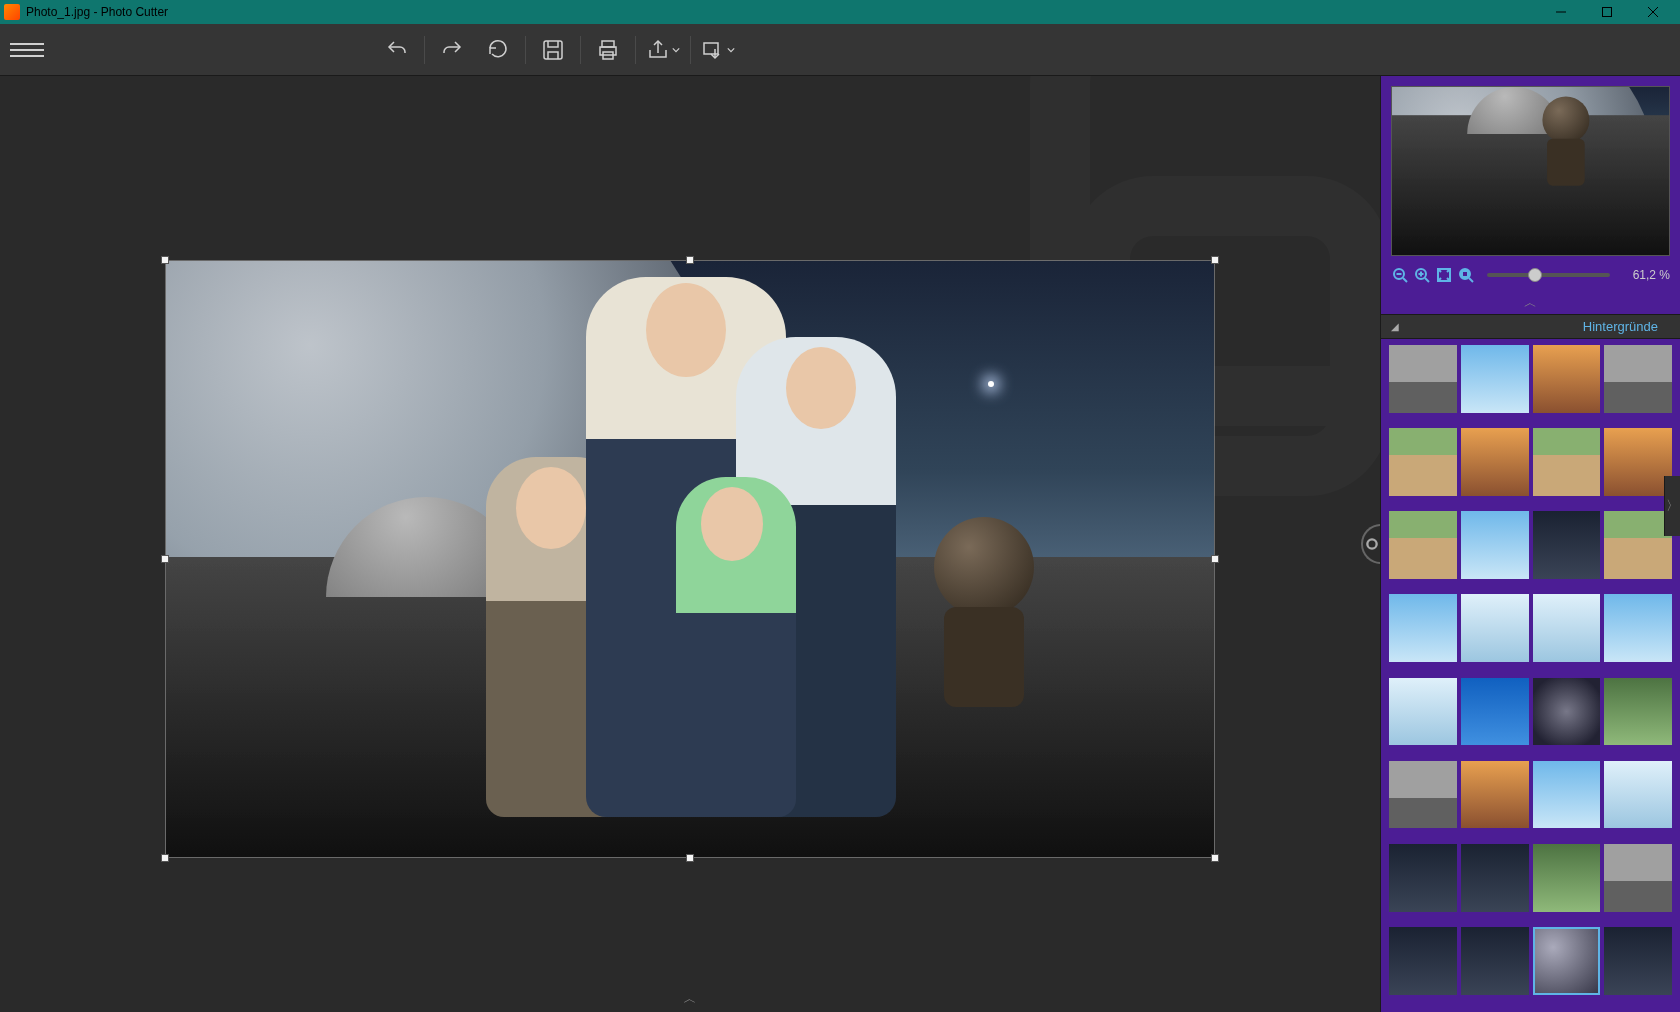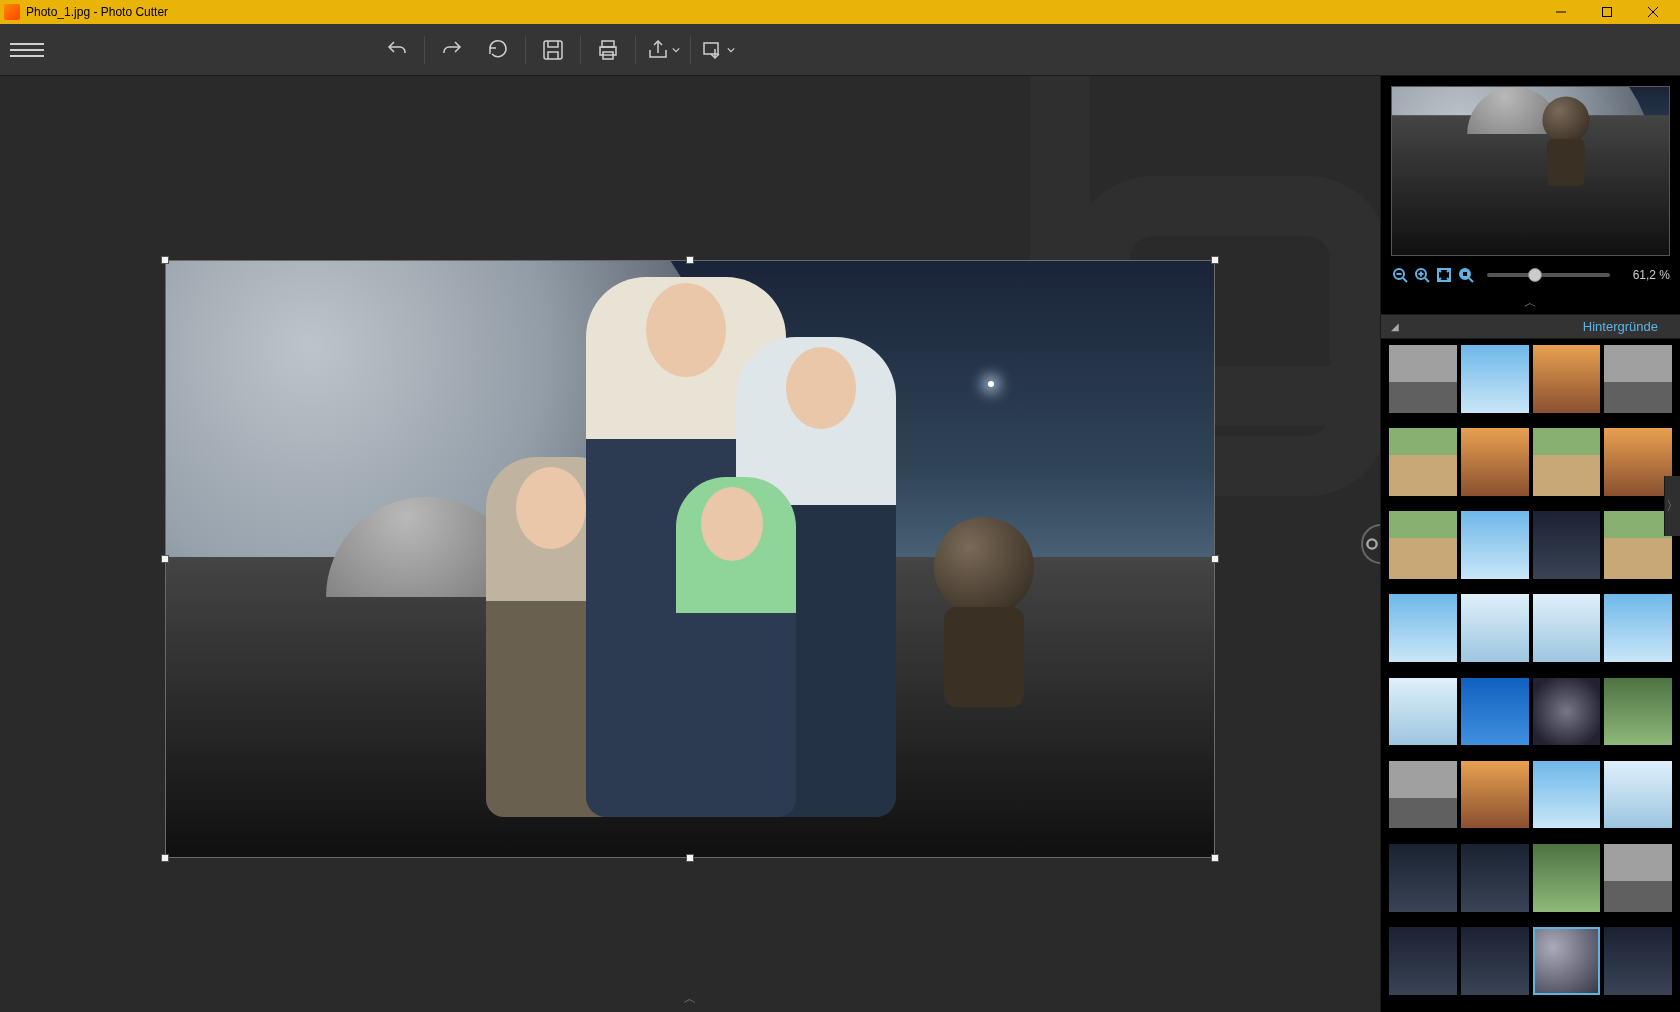--- a/index.html
+++ b/index.html
@@ -1,19 +1,19 @@
 <!DOCTYPE html>
 <html><head>
 <meta charset="utf-8">
 <style>
 * { margin: 0; padding: 0; box-sizing: border-box; user-select: none; }
 body { font-family: "Segoe UI", Arial, sans-serif; background: #2a2a2a; width: 1680px; height: 1012px; overflow: hidden; display: flex; flex-direction: column; color: #ccc; font-size: 13px; }
 
 
-.titlebar { height: 24px; background: #eab308; display: flex; align-items: center; padding: 0 4px; color: #000; }
+.titlebar { height: 24px; background: #0f766e; display: flex; align-items: center; padding: 0 4px; color: #000; }
 .titlebar .app-icon { width: 16px; height: 16px; margin-right: 6px; background: linear-gradient(135deg,#f80,#f40); border-radius: 2px; }
 .titlebar .title { flex: 1; font-size: 12px; }
 .titlebar .win-btn { width: 46px; height: 24px; display: flex; align-items: center; justify-content: center; }
 .titlebar .win-btn svg { width: 12px; height: 12px; stroke: #000; stroke-width: 1; fill: none; }
 
 
 .toolbar { height: 52px; background: #353535; border-bottom: 1px solid #1a1a1a; display: flex; align-items: center; padding: 0 10px; gap: 0; }
 .hamburger { width: 34px; height: 28px; display: flex; flex-direction: column; justify-content: center; gap: 4px; margin-right: 330px; cursor: pointer; }
 .hamburger span { height: 2px; background: #d0d0d0; }
 .tool-group { display: flex; align-items: center; gap: 0; }
@@ -51,21 +51,21 @@
 .scene .family { position:absolute; left:320px; bottom:40px; width:420px; height:540px; }
 .scene .family .p1 { position:absolute; left:100px; top:0; width:200px; height:540px; background: linear-gradient(#e8e3d5 0 30%, #2d3b52 30%); border-radius:60px 60px 20px 20px; }
 .scene .family .p2 { position:absolute; left:250px; top:60px; width:160px; height:480px; background: linear-gradient(#dfe6ea 0 35%, #243245 35%); border-radius:60px 60px 20px 20px; }
 .scene .family .p3 { position:absolute; left:0; top:180px; width:140px; height:360px; background: linear-gradient(#c0b4a0 0 40%, #6a6050 40%); border-radius:50px 50px 18px 18px; }
 .scene .family .p4 { position:absolute; left:190px; top:200px; width:120px; height:340px; background: linear-gradient(#8fd59a 0 40%, #2d3b52 40%); border-radius:50px 50px 18px 18px; }
 .scene .family .face{ position:absolute; width:70px; height:82px; background:#e9c7a8; border-radius:50%; }
 
 .bottom-chevron { position:absolute; bottom:4px; left:50%; transform:translateX(-50%); color:#888; cursor:pointer; }
 
 
-.side { width: 300px; background: #000000; display:flex; flex-direction:column; border-left:1px solid #1a1a1a; }
+.side { width: 300px; background: #4c1d95; display:flex; flex-direction:column; border-left:1px solid #1a1a1a; }
 .preview { margin: 10px 10px 6px; height: 170px; border:1px solid #555; background:#1a2438; position:relative; overflow:hidden; }
 .preview .scene { transform: scale(.47); transform-origin: top left; width: 600px; height: 360px; }
 .zoom-row { display:flex; align-items:center; gap:4px; padding: 4px 10px 8px; }
 .zoom-row .zico { width:18px; height:18px; display:flex; align-items:center; justify-content:center; cursor:pointer; }
 .zoom-row .zico svg{ width:16px; height:16px; stroke:#5fb4e6; fill:none; stroke-width:2; }
 .zoom-row .slider { flex:1; height:4px; background:#555; position:relative; margin:0 8px; border-radius:2px; }
 .zoom-row .slider .knob { position:absolute; left:33%; top:-5px; width:14px; height:14px; border-radius:50%; background:#ccc; border:1px solid #888; }
 .zoom-row .zval { width:48px; text-align:right; font-size:12px; }
 .panel-chevron { text-align:center; color:#888; padding:2px 0; cursor:pointer; }
 .panel-header { display:flex; align-items:center; padding:4px 10px; border-top:1px solid #1a1a1a; border-bottom:1px solid #1a1a1a; background:#333; }

